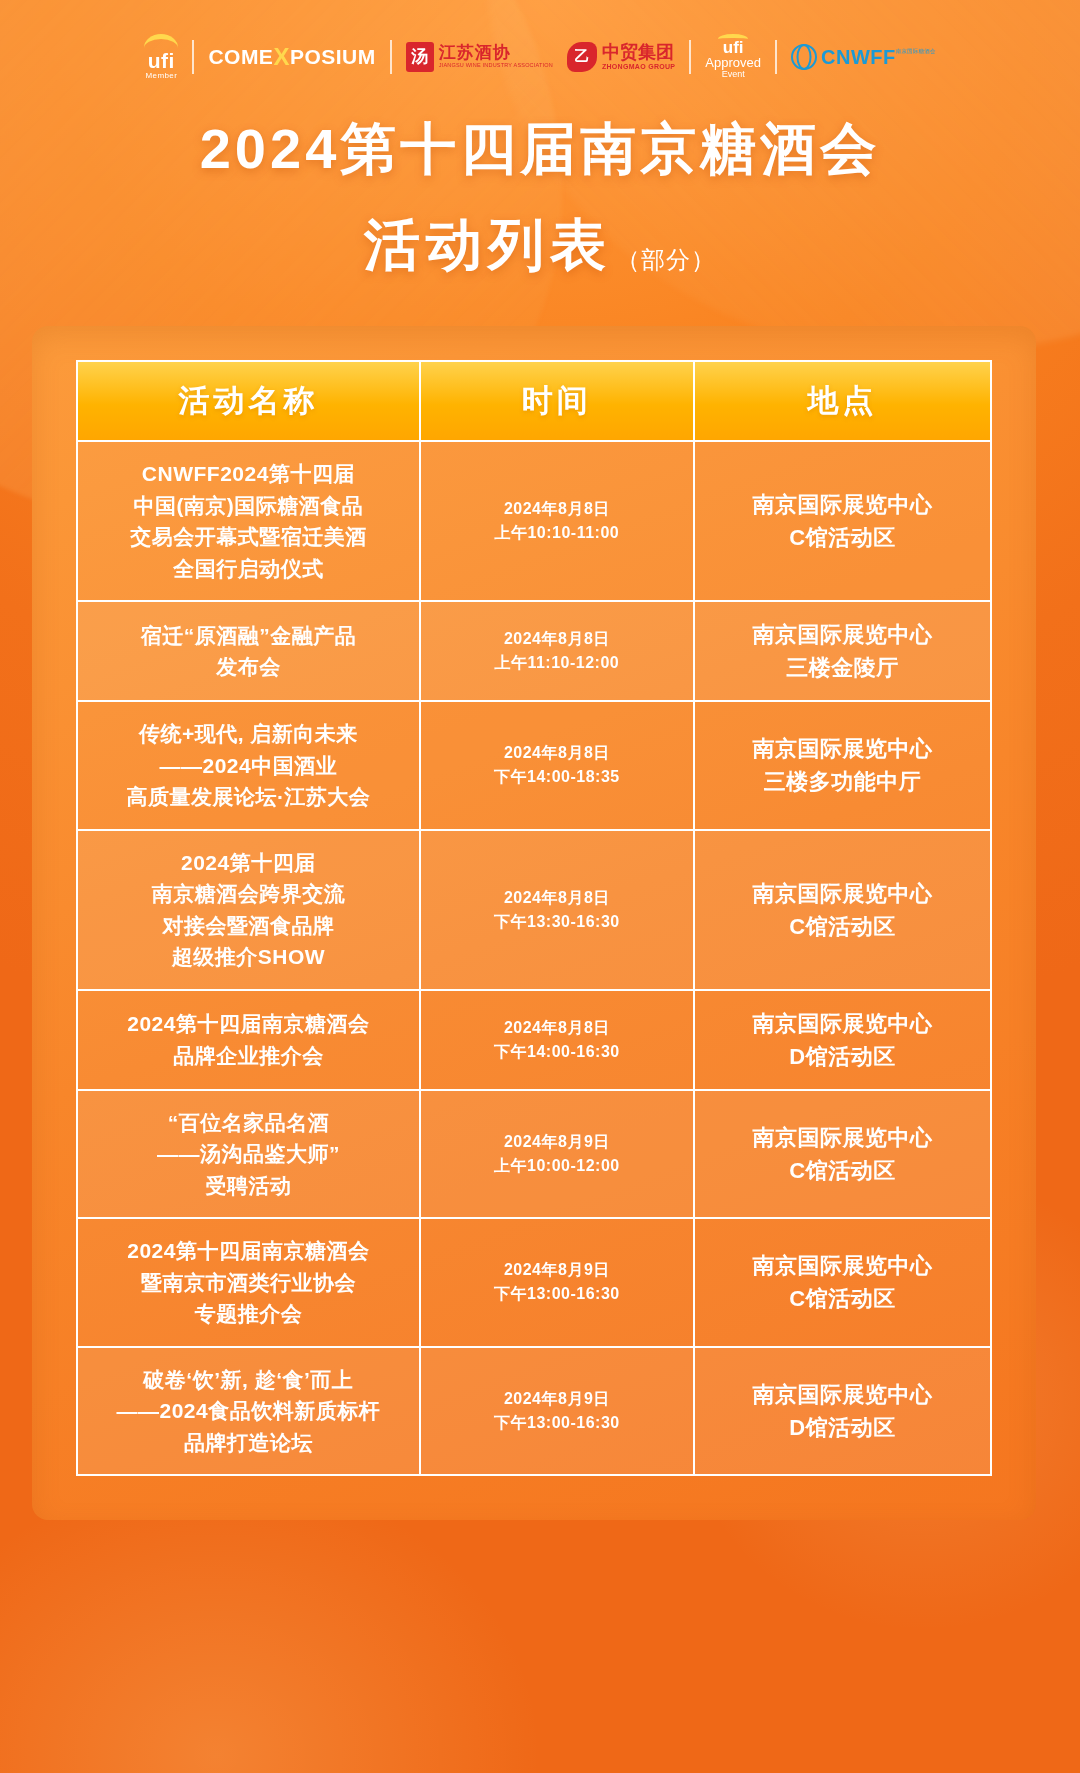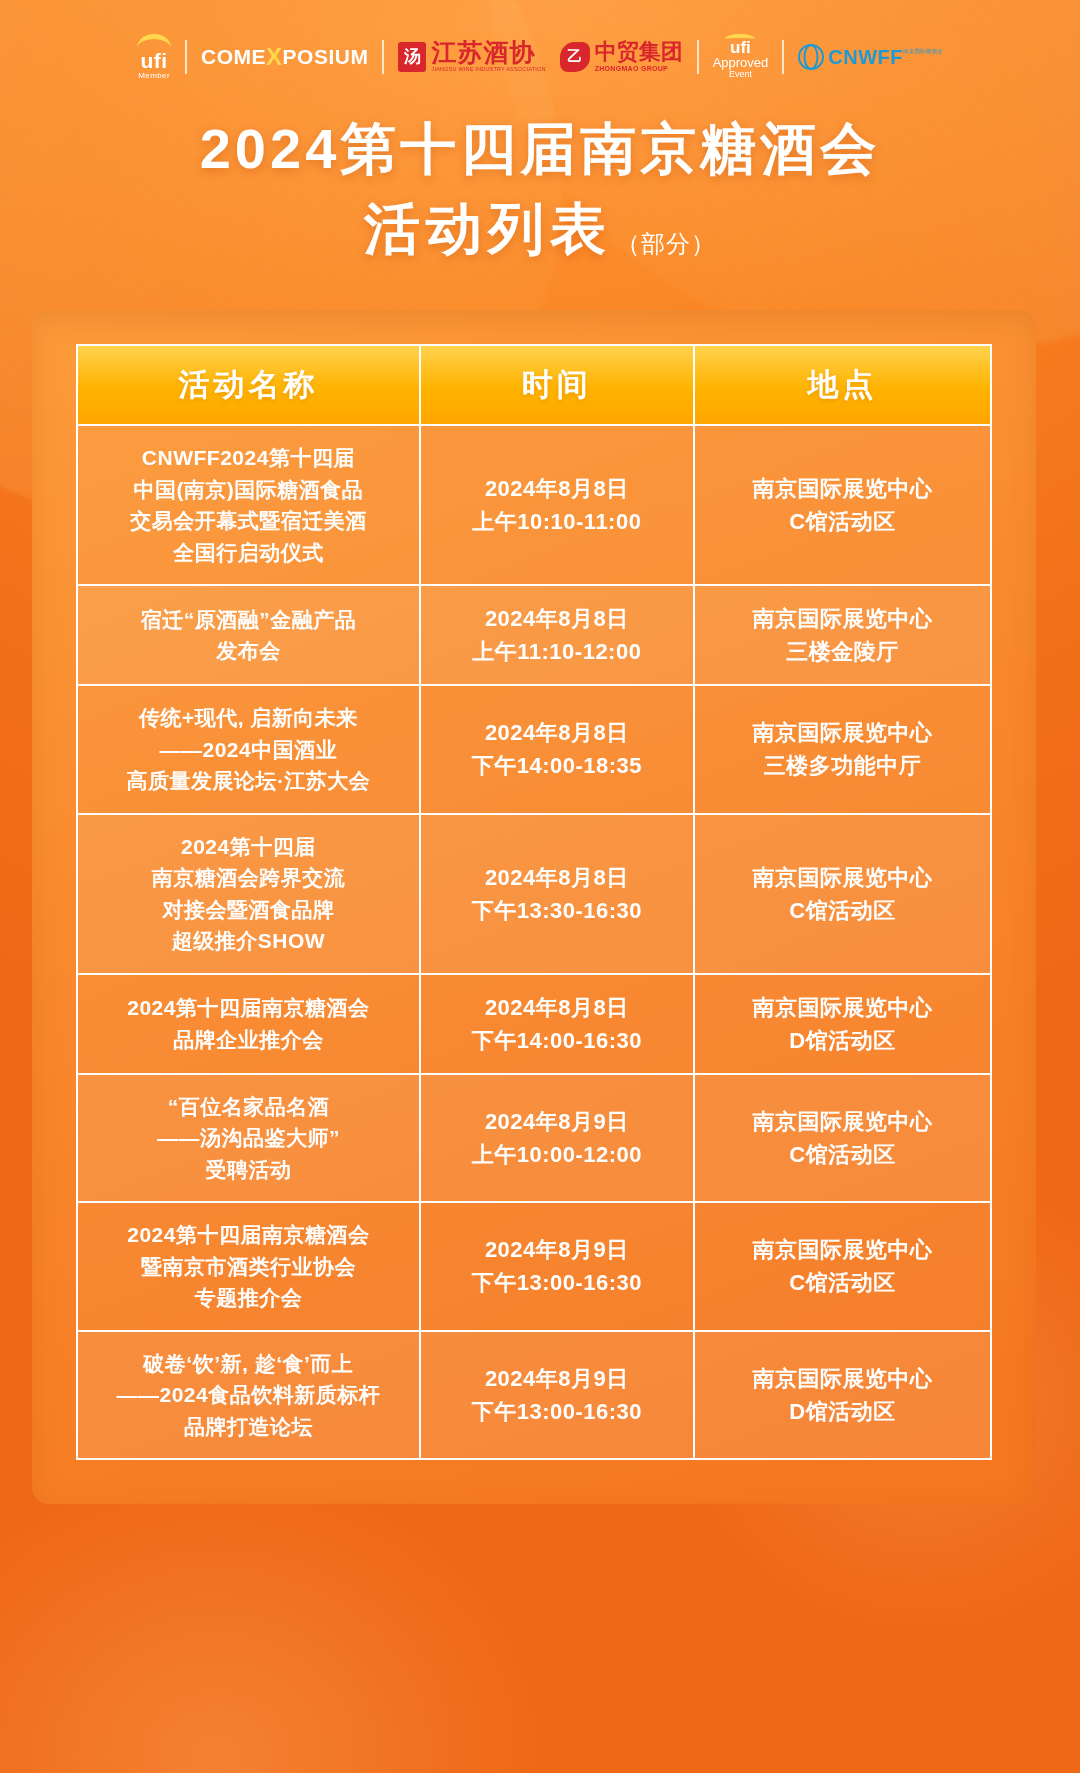--- a/index.html
+++ b/index.html
@@ -127,34 +127,34 @@
   .logo-js .mark {
     width: 28px; height: 30px;
     background: #d9262c;
     border-radius: 3px;
     color: #fff;
     font-size: 17px;
     font-weight: 700;
     display: flex; align-items: center; justify-content: center;
   }
   .logo-js .txtwrap { display:flex; flex-direction:column; line-height:1; }
-  .logo-js .cn { font-size: 25px; font-weight: 700; color: #d9262c; letter-spacing:1px;}
+  .logo-js .cn { font-size: 17px; font-weight: 700; color: #d9262c; letter-spacing:1px;}
   .logo-js .en { font-size: 5.5px; color: #d9262c; letter-spacing: 0.2px; margin-top:2px;}
 
   
   .logo-zm { display:flex; align-items:center; gap:5px; }
   .logo-zm .mark {
     width: 30px; height: 30px;
     background: #d9262c;
     border-radius: 50% 8px 50% 8px;
     color:#fff; font-size:15px; font-weight:700;
     display:flex; align-items:center; justify-content:center;
   }
   .logo-zm .txtwrap { display:flex; flex-direction:column; line-height:1; }
-  .logo-zm .cn { font-size: 22px; font-weight: 700; color: #d9262c; }
+  .logo-zm .cn { font-size: 18px; font-weight: 700; color: #d9262c; }
   .logo-zm .en { font-size: 7px; font-weight:700; color: #d9262c; letter-spacing:0.3px; margin-top:2px;}
 
   
   .logo-ufi2 { display:flex; flex-direction:column; align-items:center; line-height:1.05; }
   .logo-ufi2 .arc {
     width: 30px; height: 12px;
     border-top: 4px solid #ffd84d;
     border-radius: 50% 50% 0 0 / 100% 100% 0 0;
   }
   .logo-ufi2 .t1 { font-size: 17px; font-weight:700; color:#fff; }
@@ -188,21 +188,21 @@
     color: #ffffff;
     letter-spacing: 4px;
     text-shadow: 0 3px 10px rgba(190,70,0,0.35);
     line-height: 1.25;
   }
   .title-sub-row {
     display: flex;
     align-items: flex-end;
     justify-content: center;
     gap: 4px;
-    margin-top: 8px;
+    margin-top: 24px;
   }
   .title-sub {
     font-size: 56px;
     font-weight: 700;
     color: #ffffff;
     letter-spacing: 6px;
     text-shadow: 0 3px 10px rgba(190,70,0,0.35);
   }
   .title-note {
     font-size: 24px;
@@ -244,21 +244,21 @@
     text-align: center;
     font-weight: 700;
     vertical-align: middle;
     padding: 16px 10px;
     line-height: 1.5;
   }
   tbody tr:nth-child(odd) td { background: rgba(255,255,255,0.045); }
   tbody tr:nth-child(even) td { background: rgba(255,255,255,0.11); }
 
   td.name { font-size: 21px; letter-spacing: 0.5px; }
-  td.time { font-size: 22px; letter-spacing: 0.5px; }
+  td.time { font-size: 16px; letter-spacing: 0.5px; }
   td.place { font-size: 22px; letter-spacing: 0.5px; }
 
   .cell-line { display: block; white-space: nowrap; }
 </style>
 </head>
 <body>
 
 <div class="bg">
   <div class="bg-swoosh-1"></div>
   <div class="bg-swoosh-2"></div>

